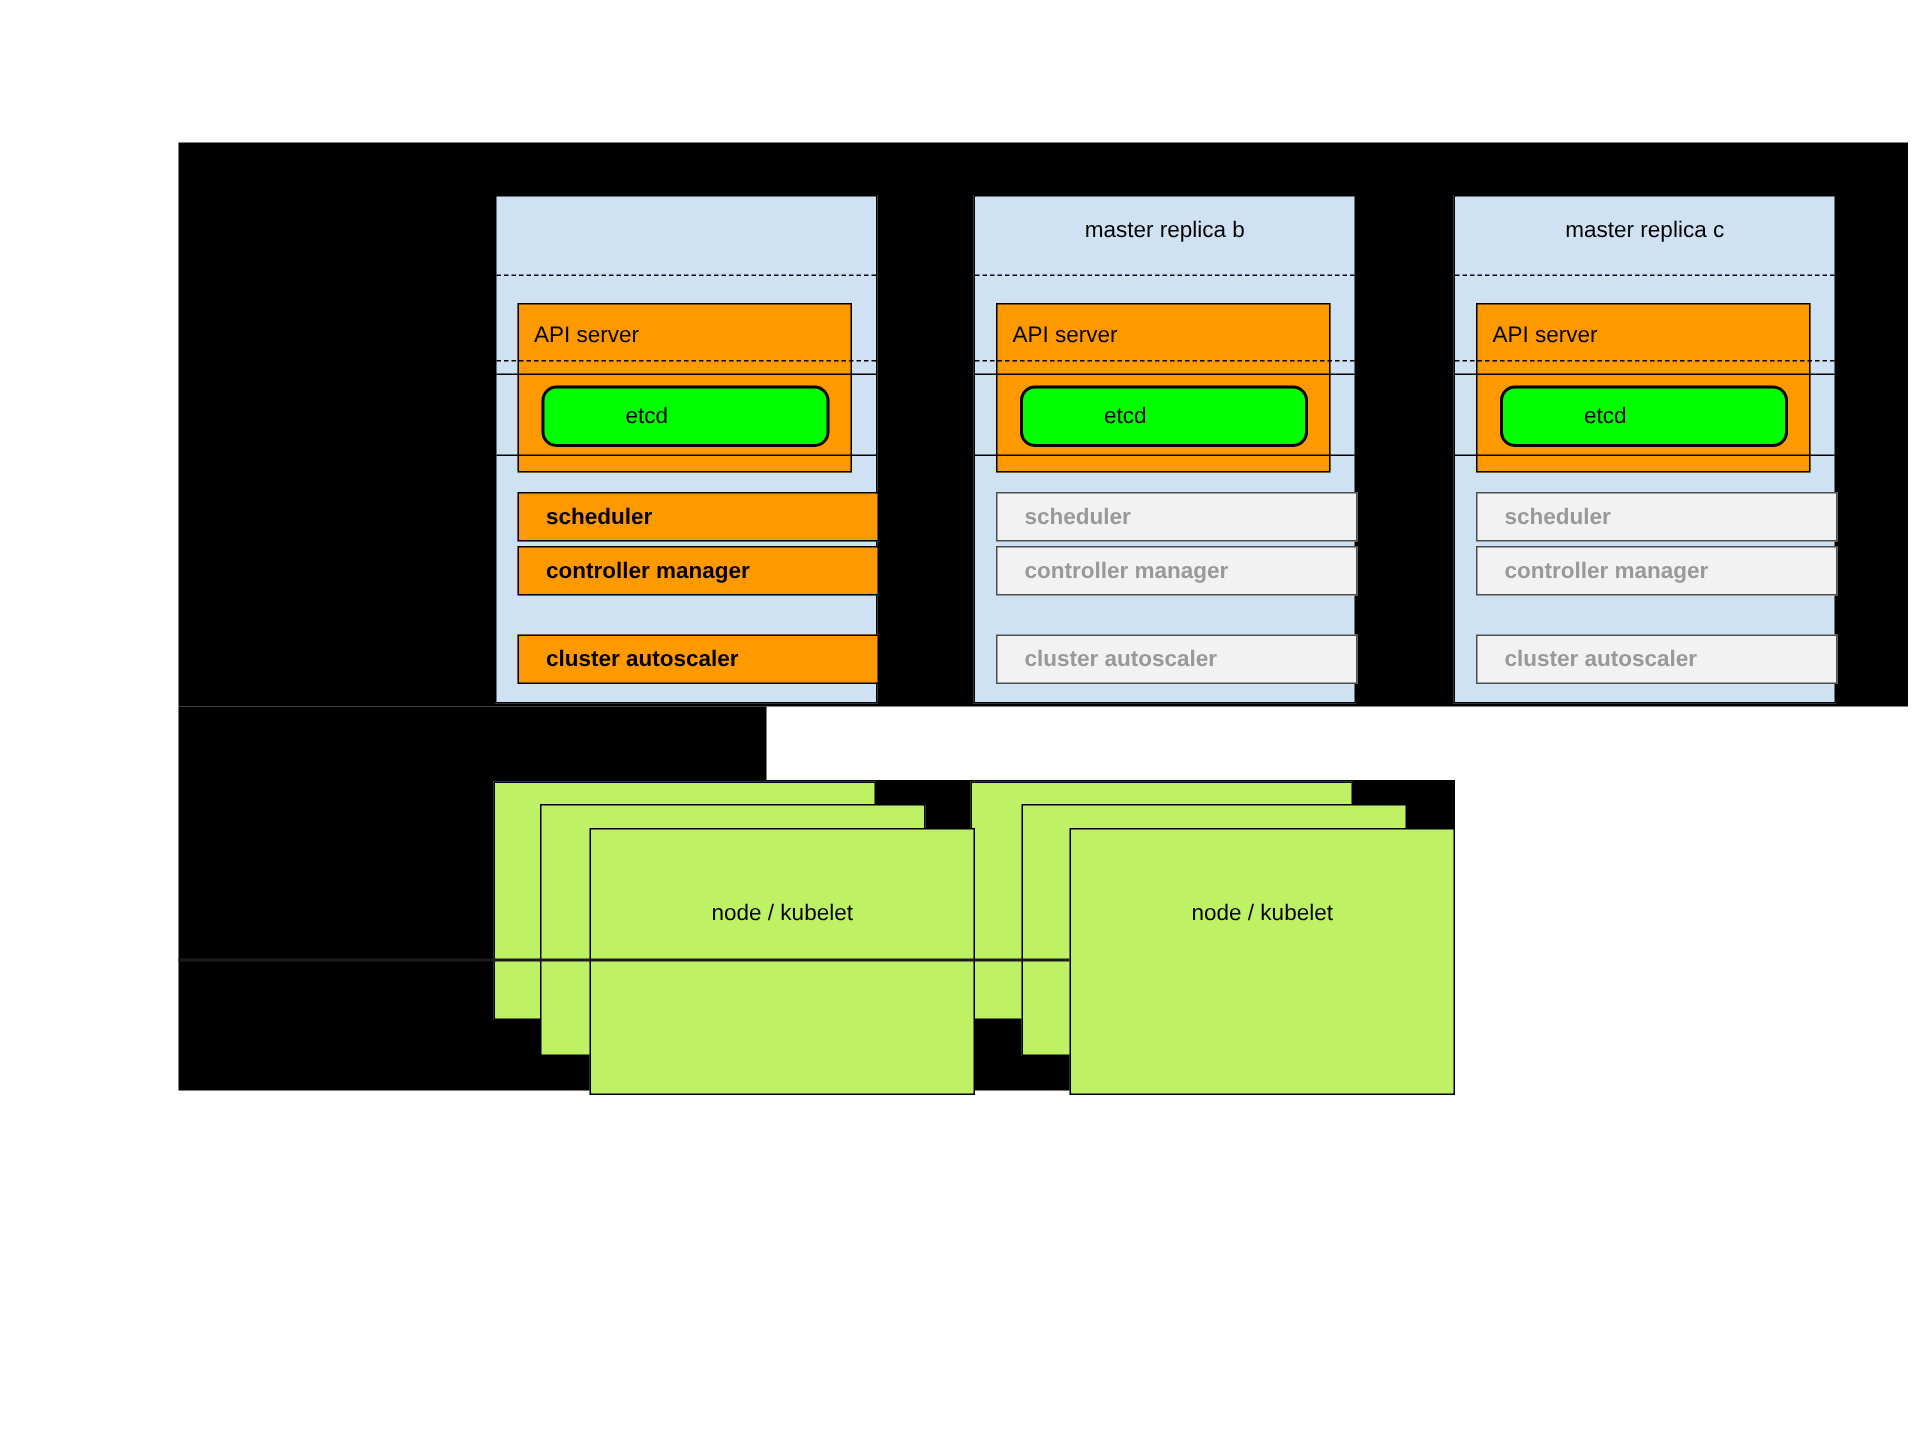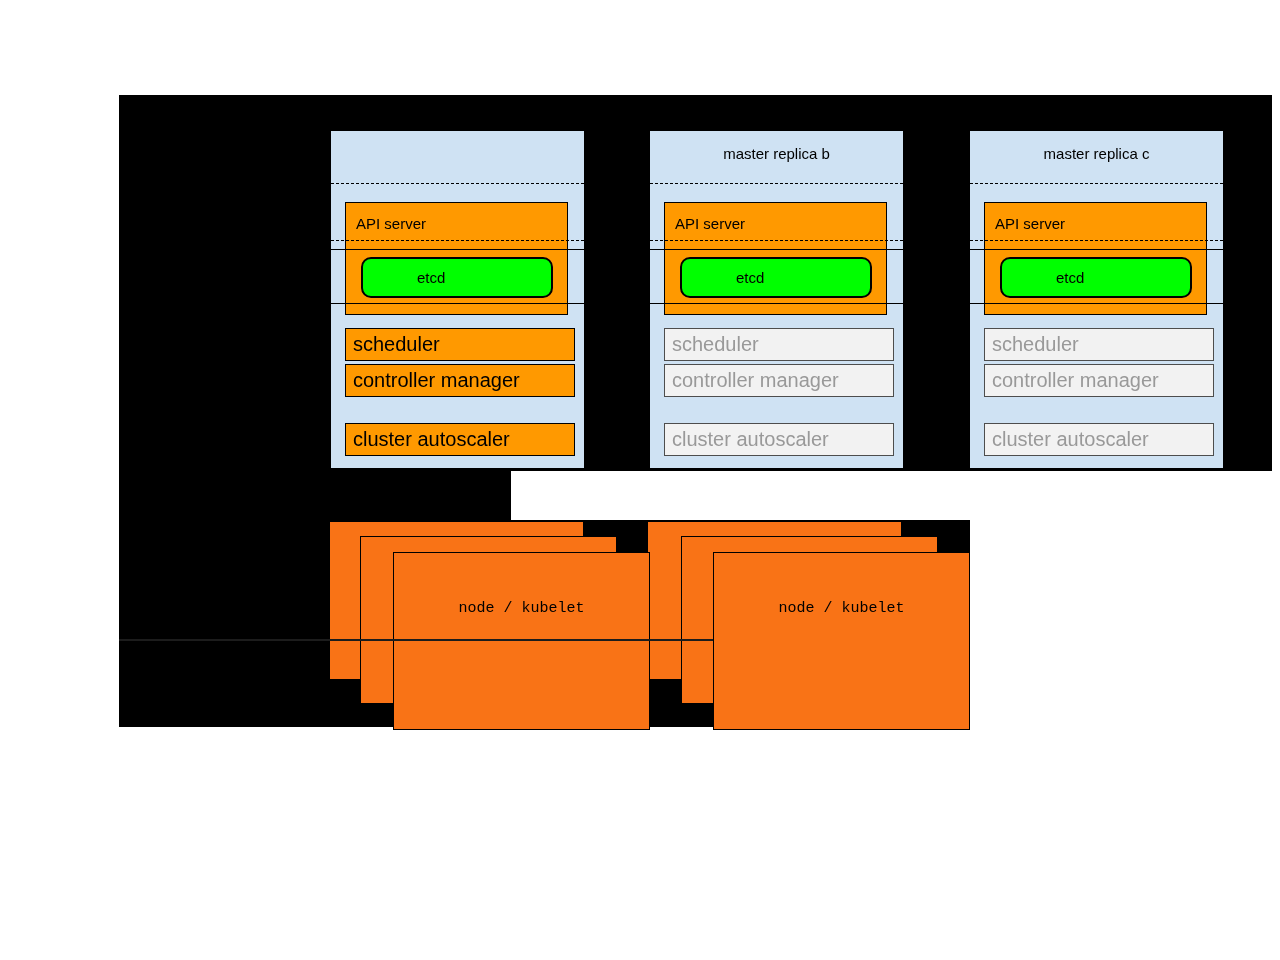--- a/index.html
+++ b/index.html
@@ -41,31 +41,32 @@
   }
   .etcd-box{
     position:absolute;left:30px;top:126px;width:188px;height:37px;
     background:#00ff00;border:2px solid #000;border-radius:10px;z-index:4;
   }
   .etcd-box .etcd-label{
     position:absolute;left:10px;top:0;line-height:37px;font-size:15px;margin-left:44px;
   }
   .comp{
     position:absolute;left:14px;width:221px;height:31px;
-    font-size:20px;line-height:31px;padding-left:7px;box-sizing:content-box;
+    font-size:15px;line-height:31px;padding-left:18px;box-sizing:content-box;
     z-index:2;
+    font-weight:bold;
   }
   .comp.active{background:#ff9900;border:1px solid #000;color:#000;}
   .comp.standby{background:#f2f2f2;border:1px solid #4d4d4d;color:#999999;}
   .c-1{top:197px;}
   .c-2{top:233px;}
   .c-3{top:292px;}
 
   
-  .node-card{position:absolute;background:#f97316;border:1px solid #000;font-family:Liberation Mono, monospace;}
+  .node-card{position:absolute;background:#bef264;border:1px solid #000;}
   .n-back{width:253px;height:157px;top:521px;z-index:1;}
   .n-mid{width:255px;height:166px;top:536px;z-index:2;}
   .n-front{width:255px;height:176px;top:552px;}
   #stack-l .n-back{left:329px;}
   #stack-l .n-mid{left:360px;}
   #stack-l .n-front{left:393px;z-index:3;}
   #stack-r .n-back{left:647px;}
   #stack-r .n-mid{left:681px;}
   #stack-r .n-front{left:713px;z-index:5;}
   .node-label{

